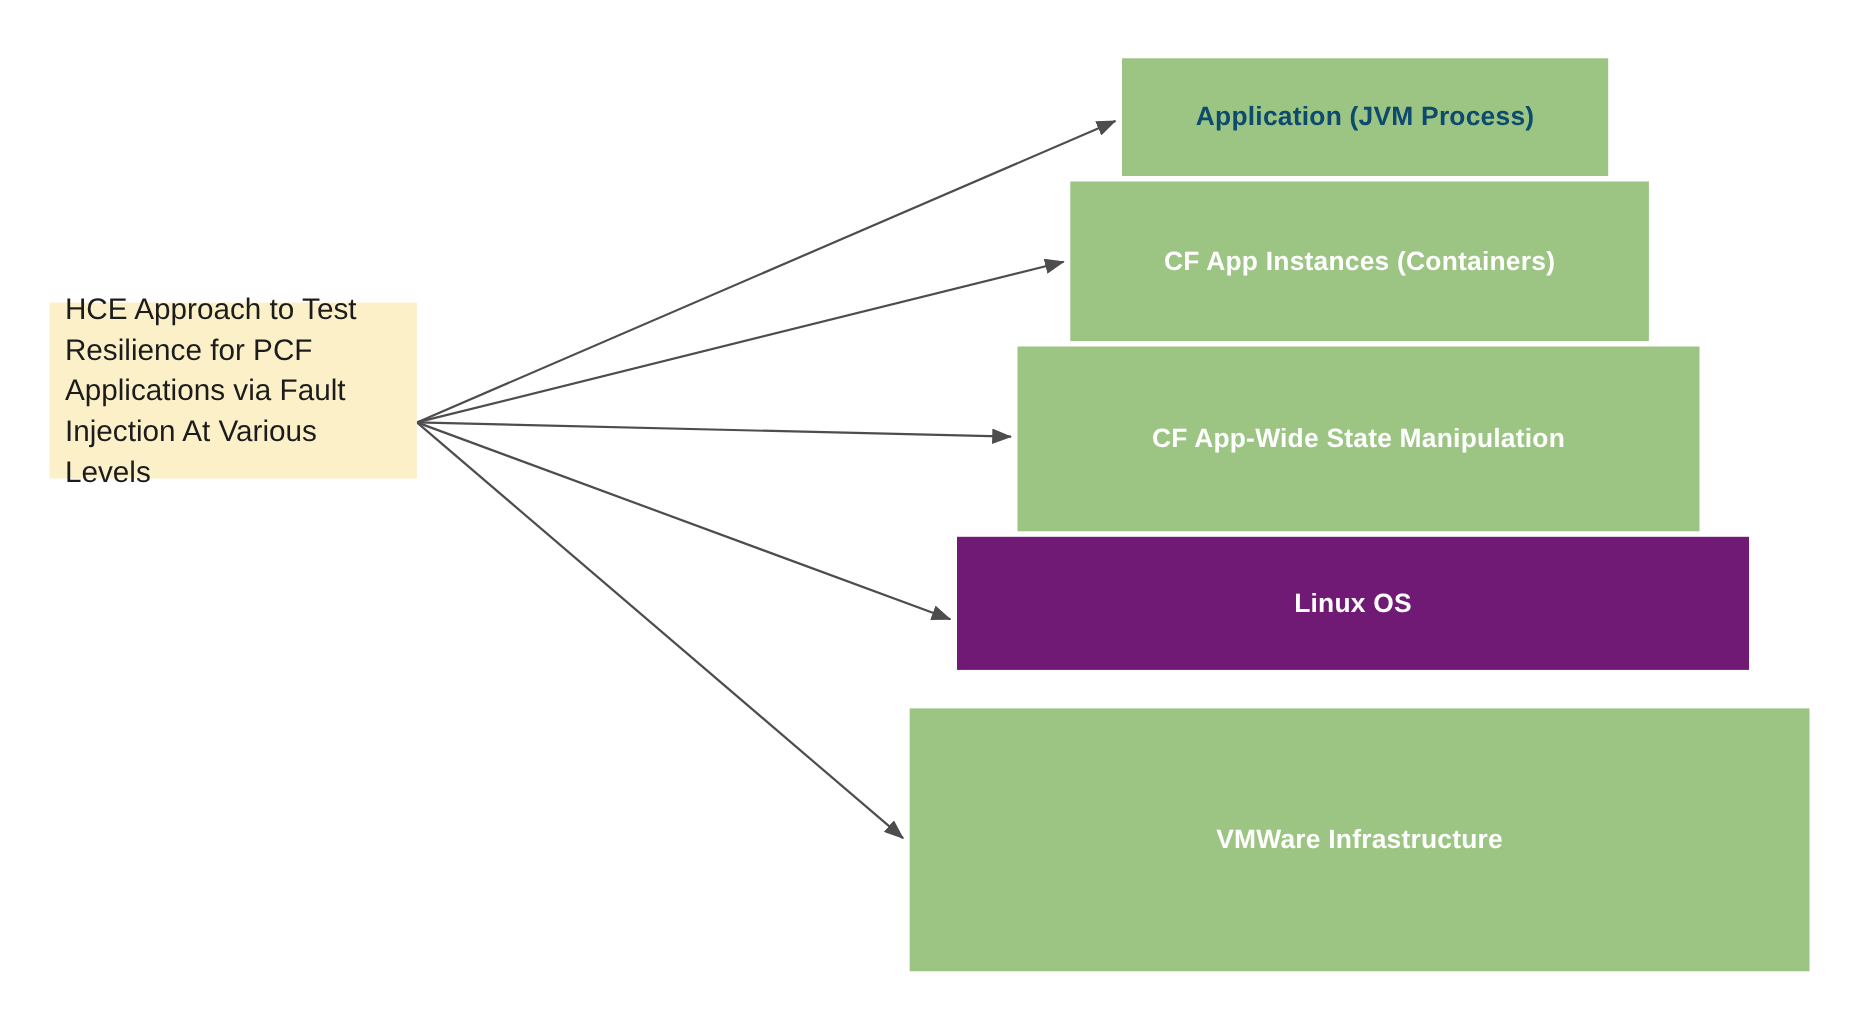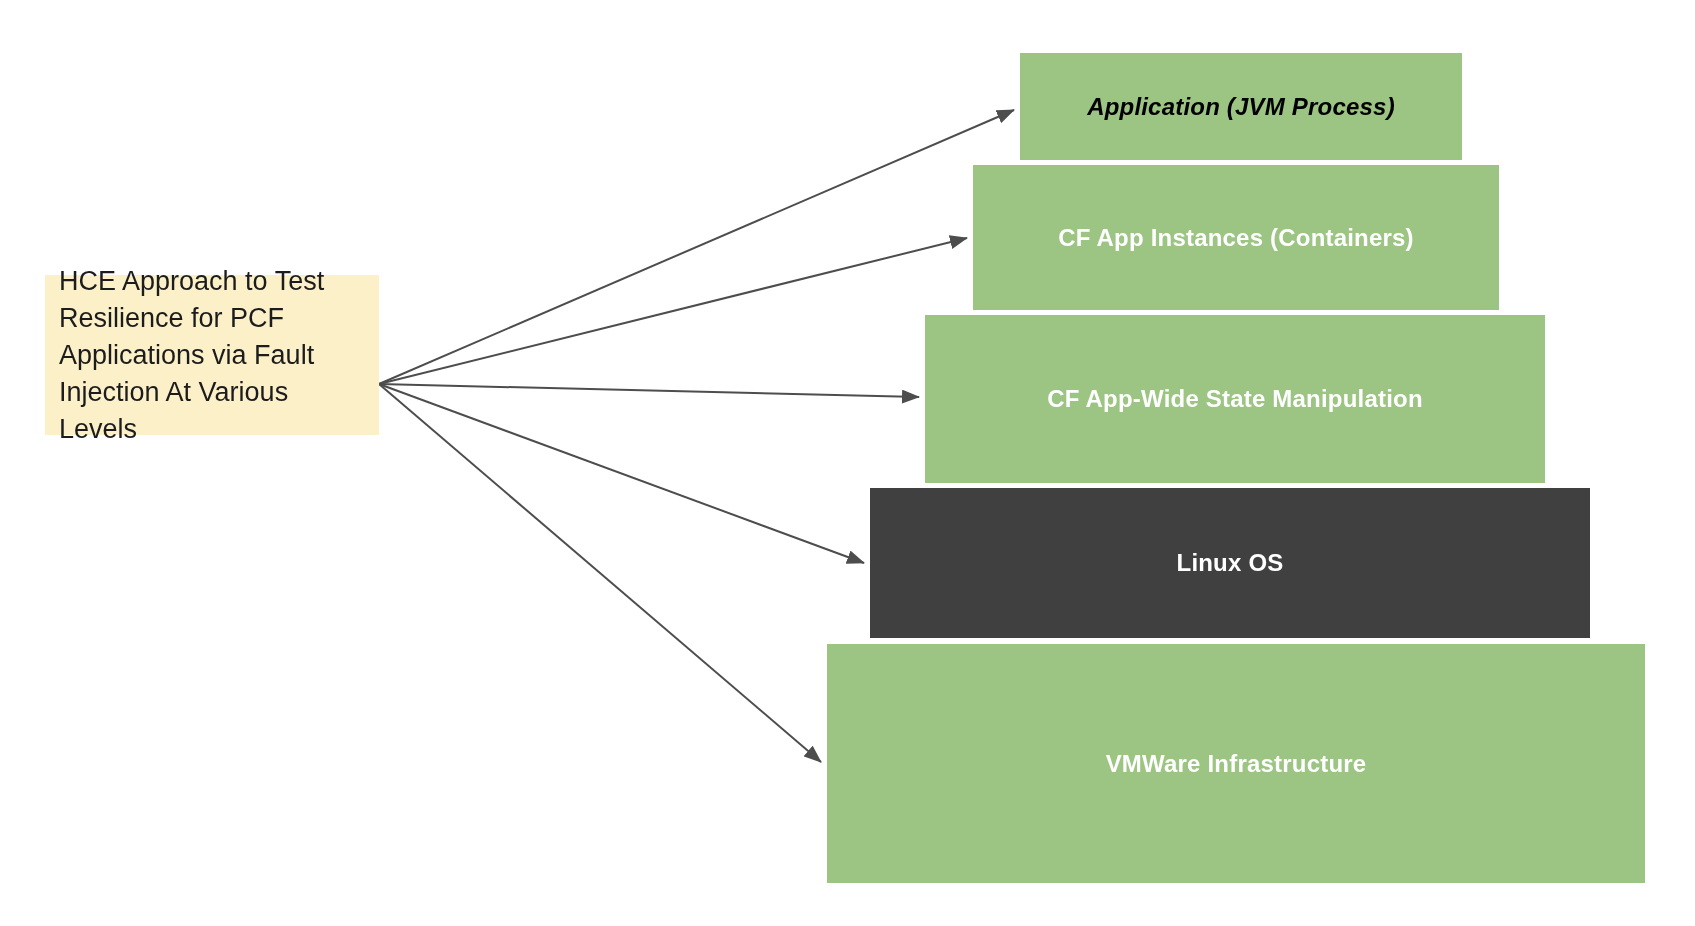--- a/index.html
+++ b/index.html
@@ -86,32 +86,32 @@
         <line x1="379" y1="384" x2="864" y2="563" stroke="#4d4d4d" stroke-width="2" marker-end="url(#arrowhead)"></line>
         <line x1="379" y1="384" x2="821" y2="762" stroke="#4d4d4d" stroke-width="2" marker-end="url(#arrowhead)"></line>
       </g>
   </svg>
 
   <div class="note-box" style="left: 45px; top: 275px; width: 334px; height: 160px; background: rgb(252, 240, 201);">
     <div class="note-text" style="color: rgb(28, 28, 28);">HCE Approach to Test Resilience for PCF Applications via Fault Injection At Various Levels</div>
   </div>
 
   <div class="layer-box" style="left: 1020px; top: 53px; width: 442px; height: 107px; background: rgb(156, 196, 130);">
-    <span class="layer-label" style="color: #000000; font-style: italic;">Application (JVM Process)</span>
+    <span class="layer-label" style="color: #0c4a6e;">Application (JVM Process)</span>
   </div>
 
   <div class="layer-box" style="left: 973px; top: 165px; width: 526px; height: 145px; background: rgb(156, 196, 130);">
     <span class="layer-label" style="color: rgb(255, 255, 255);">CF App Instances (Containers)</span>
   </div>
 
   <div class="layer-box" style="left: 925px; top: 315px; width: 620px; height: 168px; background: rgb(156, 196, 130);">
     <span class="layer-label" style="color: rgb(255, 255, 255);">CF App-Wide State Manipulation</span>
   </div>
 
-  <div class="layer-box" style="left: 870px; top: 488px; width: 720px; height: 150px; background: #404040;">
+  <div class="layer-box" style="left: 870px; top: 488px; width: 720px; height: 121px; background: #701a75;">
     <span class="layer-label" style="color: rgb(255, 255, 255);">Linux OS</span>
   </div>
 
   <div class="layer-box" style="left: 827px; top: 644px; width: 818px; height: 239px; background: rgb(156, 196, 130);">
     <span class="layer-label" style="color: rgb(255, 255, 255);">VMWare Infrastructure</span>
   </div>
 
 </div>
 
 </body></html>

